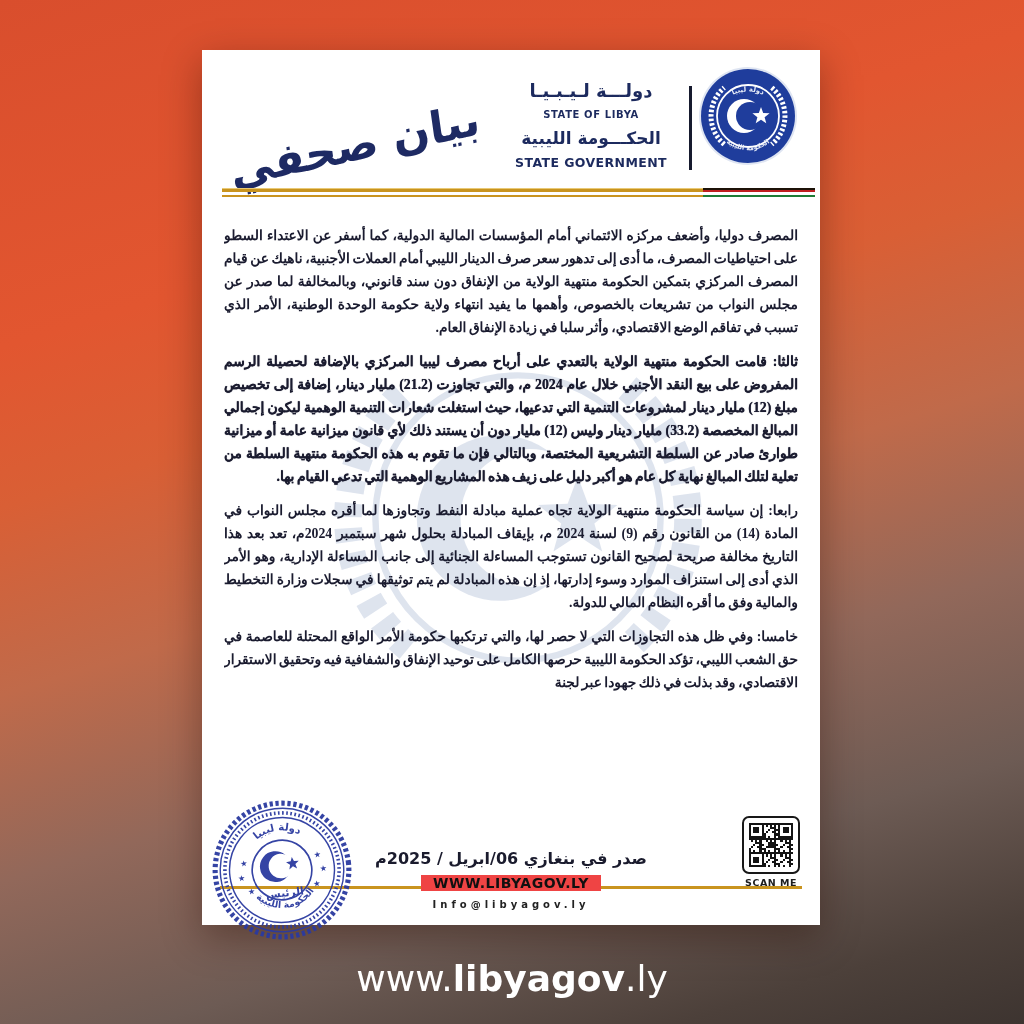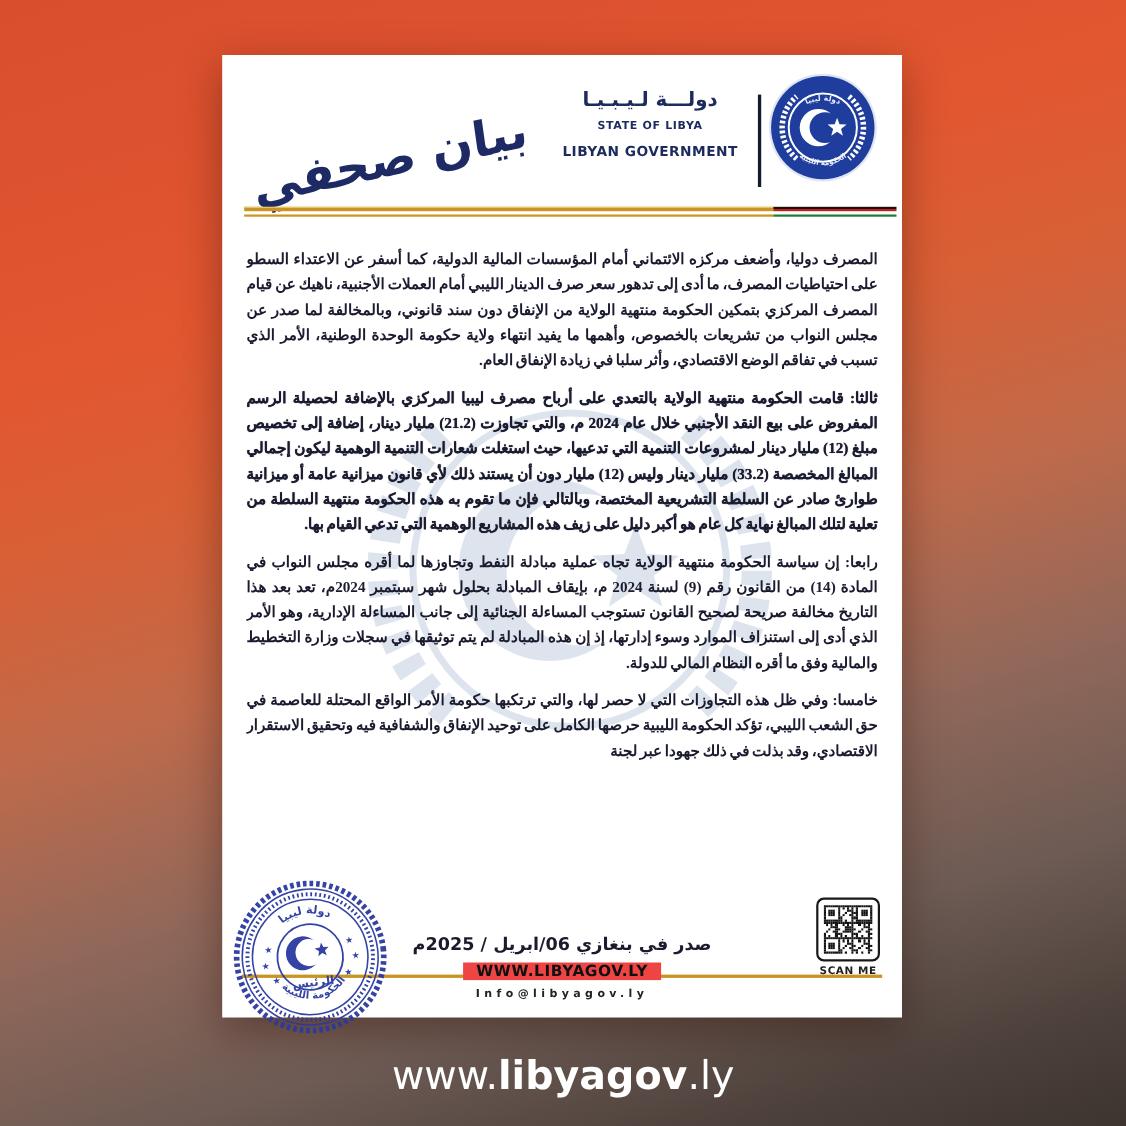--- a/index.html
+++ b/index.html
@@ -67,21 +67,22 @@
 </head>
 <body>
 
 <div class="page">
 
   <div class="callig">بيان صحفي</div>
 
   <div class="org-block">
     <div class="org-ar1">دولـــة لـيـبـيـا</div>
     <div class="org-en1">STATE OF LIBYA</div>
-    <div class="org-en2">LIBYAN GOVERNMENT</div>
+    <div class="org-ar2">الحكـــومة الليبية</div>
+    <div class="org-en2">STATE GOVERNMENT</div>
   </div>
 
   <div class="vbar"></div>
 
   <svg class="emblem" viewBox="0 0 100 100">
     <defs>
       <path id="eT" d="M14,56 A36.5,36.5 0 0 1 86,56"></path>
       <path id="eB" d="M18,62 A34.2,34.2 0 0 0 82,62"></path>
     </defs>
     <circle cx="50" cy="50" r="49" fill="#dfe5f2"></circle>

